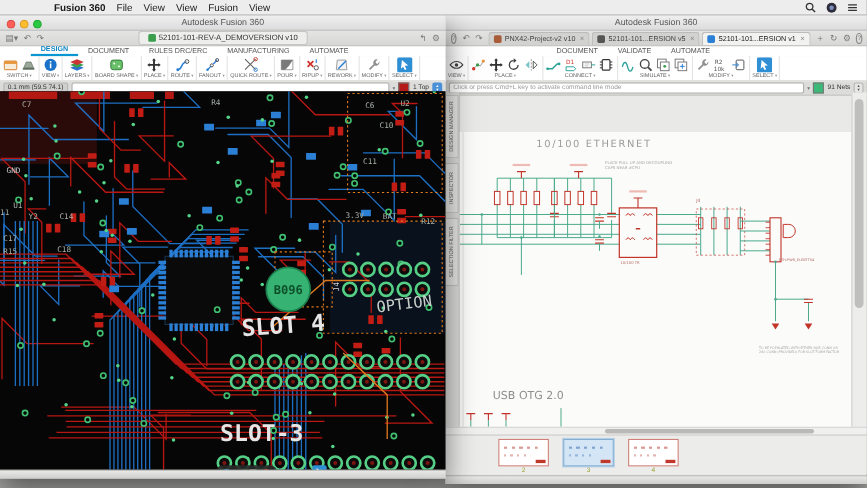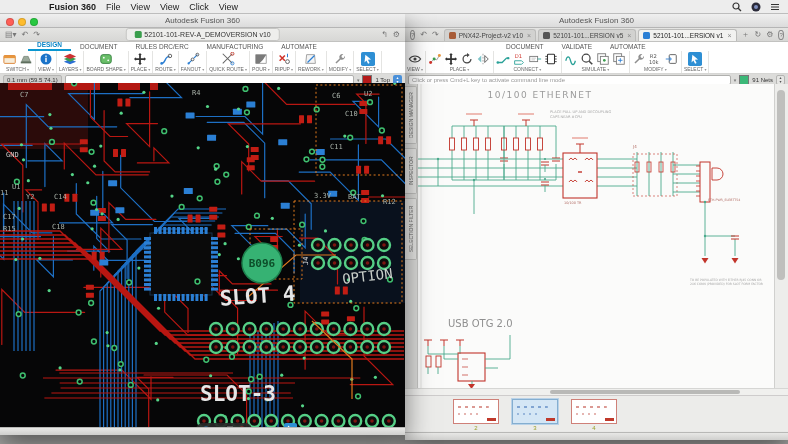--- a/index.html
+++ b/index.html
@@ -58,21 +58,21 @@
   .navsel{position:absolute;left:284px;top:340px;width:13px;height:13px;background:#2e8fd4;border-radius:2px;}
   .navsel svg{width:13px;height:13px;display:block;}
   
   .content{position:absolute;left:0;top:70px;width:383px;height:304px;display:flex;}
   .side-tabs{width:13px;background:#dededc;border-right:1px solid #c6c6c4;display:flex;flex-direction:column;gap:4px;padding-top:2px;box-sizing:border-box;}
   .side-tab{background:#e9e9e7;border:1px solid #c2c2c0;border-left:none;position:relative;border-radius:0 2px 2px 0;width:12px;box-sizing:border-box;}
   .side-tab:nth-child(1){height:58px;}
   .side-tab:nth-child(2){height:46px;}
   .side-tab:nth-child(3){height:62px;}
   .side-tab span{position:absolute;left:50%;top:50%;transform:translate(-50%,-50%) rotate(-90deg);font-size:5px;color:#666;white-space:nowrap;}
-  .canvas-sch{flex:1;position:relative;background:#fafafa;overflow:hidden;}
+  .canvas-sch{flex:1;position:relative;background:#fafafa;overflow:hidden;margin-top:36px;}
   .vscroll{width:13px;background:#ededeb;border-left:1px solid #d0d0ce;position:relative;}
   .vthumb{position:absolute;left:2px;top:6px;width:8px;height:190px;background:#bfbfbd;border-radius:4px;}
   .hscroll{position:absolute;left:0;top:374px;width:383px;height:7px;background:#f0f0ee;border-top:1px solid #d6d6d4;box-sizing:border-box;}
   .hthumb{position:absolute;left:145px;top:1px;width:190px;height:4px;background:#b9b9b7;border-radius:3px;}
   .thumbstrip{position:absolute;left:0;top:381px;width:383px;height:36px;background:#ececea;border-top:1px solid #cecccc;display:flex;align-items:flex-start;gap:13px;padding:3px 0 0 48px;box-sizing:border-box;}
   .thumbwrap{display:flex;flex-direction:column;align-items:center;gap:1px;}
   .thumb{width:44px;height:23px;background-color:#fff;border:1px solid #cf8078;position:relative;
     background-image:repeating-linear-gradient(90deg,rgba(190,70,60,.55) 0 3px,transparent 3px 7px),repeating-linear-gradient(90deg,rgba(190,70,60,.4) 0 2px,transparent 2px 6px);
     background-size:70% 2px,55% 2px;background-position:4px 6px,4px 13px;background-repeat:no-repeat;}
   .thumb::after{content:"";position:absolute;right:2px;bottom:2px;width:9px;height:3px;background:#c0392b;}
@@ -85,21 +85,21 @@
 </head>
 <body>
 
 <div class="menubar">
   <span class="apple"></span>
   <span class="appname">Fusion 360</span>
   <span id="menu-items" style="display:flex;gap:10px;">
       <span class="menu-item">File</span>
       <span class="menu-item">View</span>
       <span class="menu-item">View</span>
-      <span class="menu-item">Click</span>
+      <span class="menu-item">Fusion</span>
       <span class="menu-item">View</span>
     </span>
   <span class="mb-right">
     <span class="mb-ic">
         <svg viewBox="0 0 10 10">
           <circle cx="4" cy="4" r="3" fill="none" stroke="#333" stroke-width="1.2"></circle>
           <path d="M6.2 6.2L9 9" stroke="#333" stroke-width="1.3"></path>
         </svg>
       </span>
     <span class="mb-ic">

